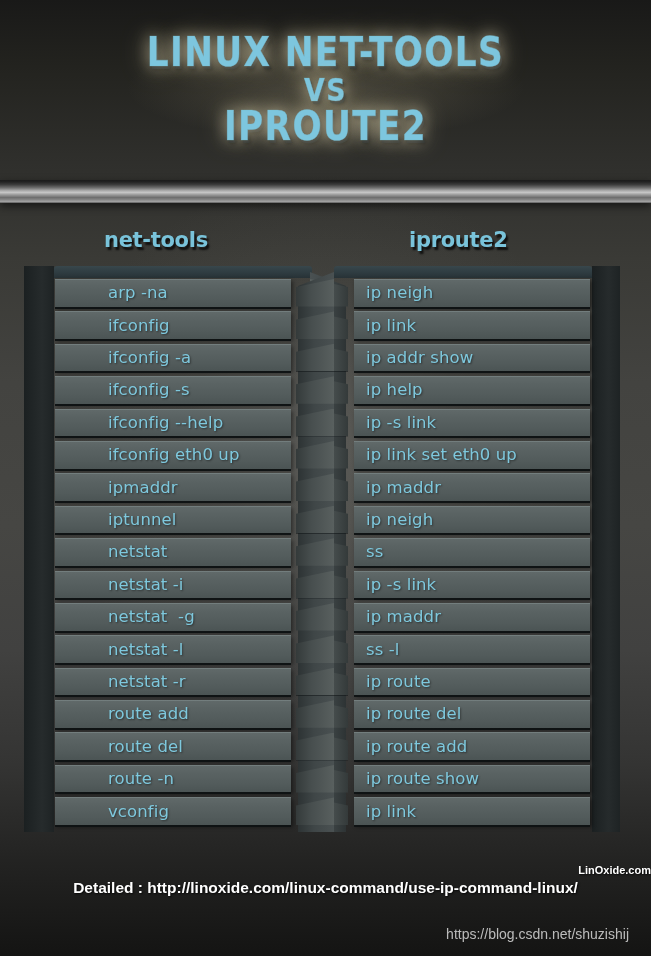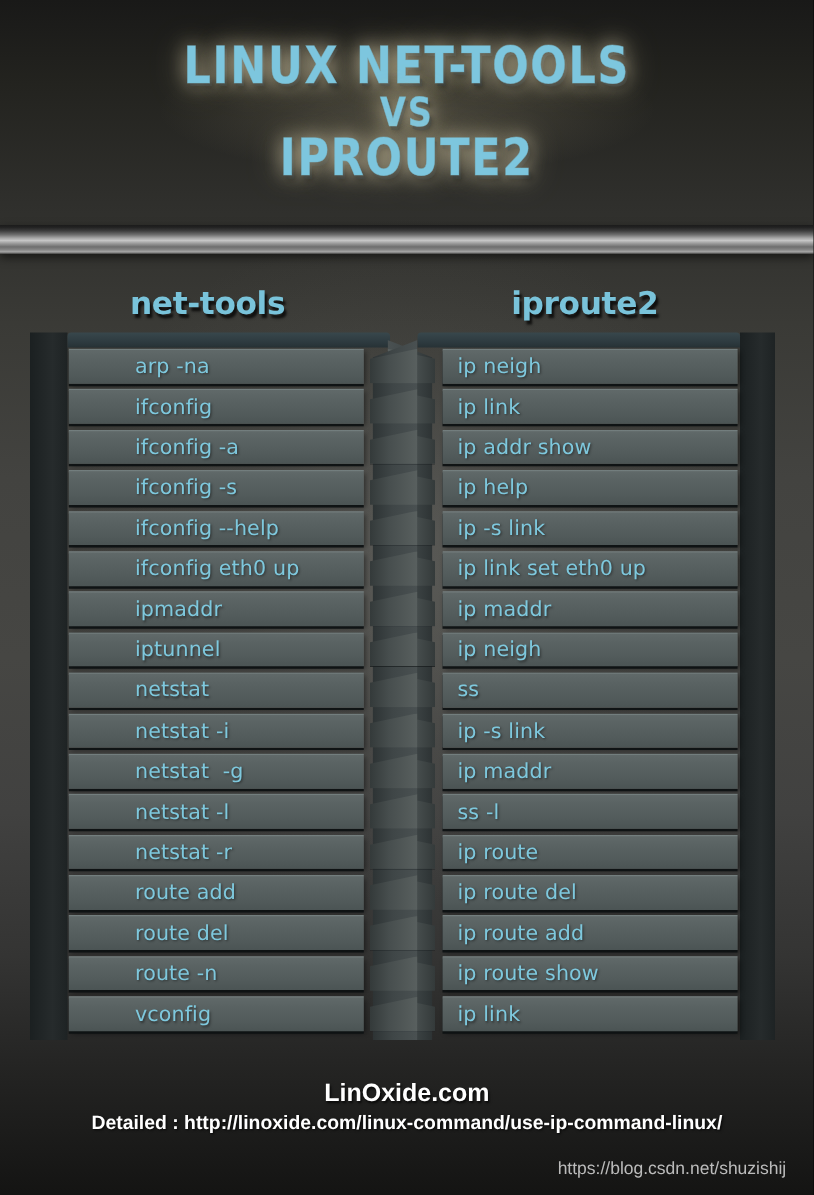--- a/index.html
+++ b/index.html
@@ -71,21 +71,21 @@
       #a9a9a9 46%, #c6c6c6 54%,
       #9b9b9b 64%, #6e6e6e 76%,
       #868686 86%, #a5a5a5 93%, #5a5a5a 100%);
     box-shadow: 0 3px 8px rgba(0,0,0,0.55);
   }
 
   
   .col-head {
     position: absolute;
     top: 228px;
-    font-size: 25px;
+    font-size: 21px;
     font-weight: 800;
     color: #79c3da;
     letter-spacing: -0.3px;
     text-shadow: 2px 3px 2px rgba(0,0,0,0.75);
     font-family: "DejaVu Sans", sans-serif;
   }
   .col-head.left  { left: 104px; }
   .col-head.right { left: 409px; }
 
   
@@ -191,21 +191,21 @@
     position: absolute;
     left: 0;
     top: 864px;
     width: 651px;
     text-align: center;
     color: #ffffff;
     font-weight: bold;
     font-family: "Liberation Sans", sans-serif;
     text-shadow: 1px 1px 2px rgba(0,0,0,0.8);
   }
-  .footer .f1 { font-size: 20px; display:block; margin-bottom: 3px; }
+  .footer .f1 { font-size: 11px; display:block; margin-bottom: 3px; text-align: right; }
   .footer .f2 { font-size: 15.5px; display:block; }
 
   .watermark {
     position: absolute;
     right: 22px;
     top: 926px;
     font-size: 14px;
     color: #c9c9c9;
     font-family: "Liberation Sans", sans-serif;
     opacity: 0.92;

